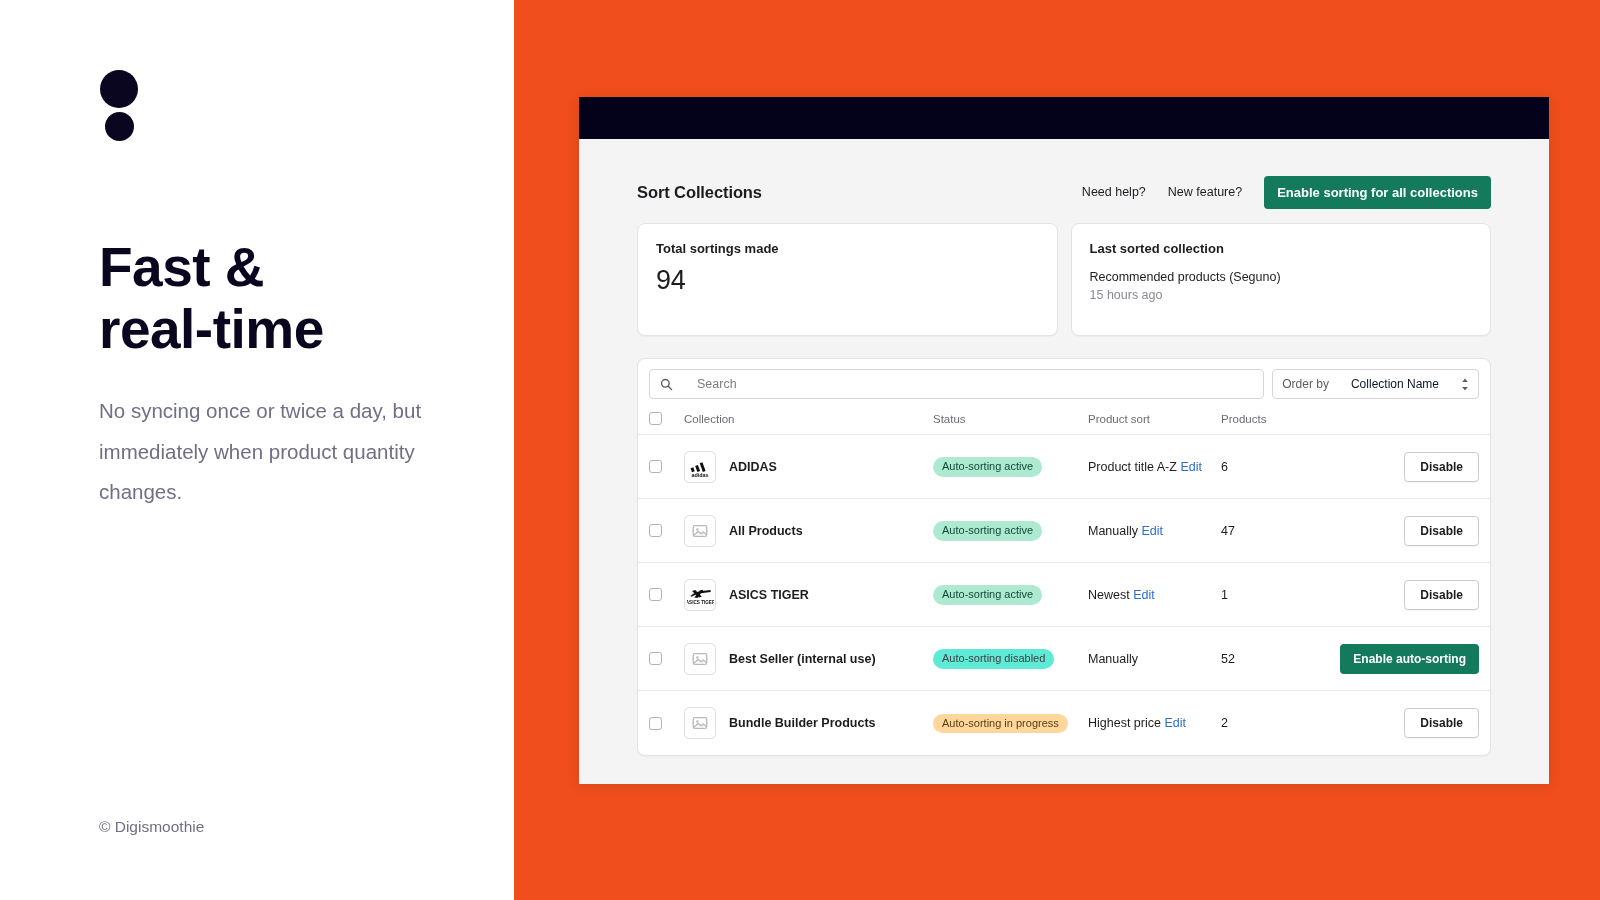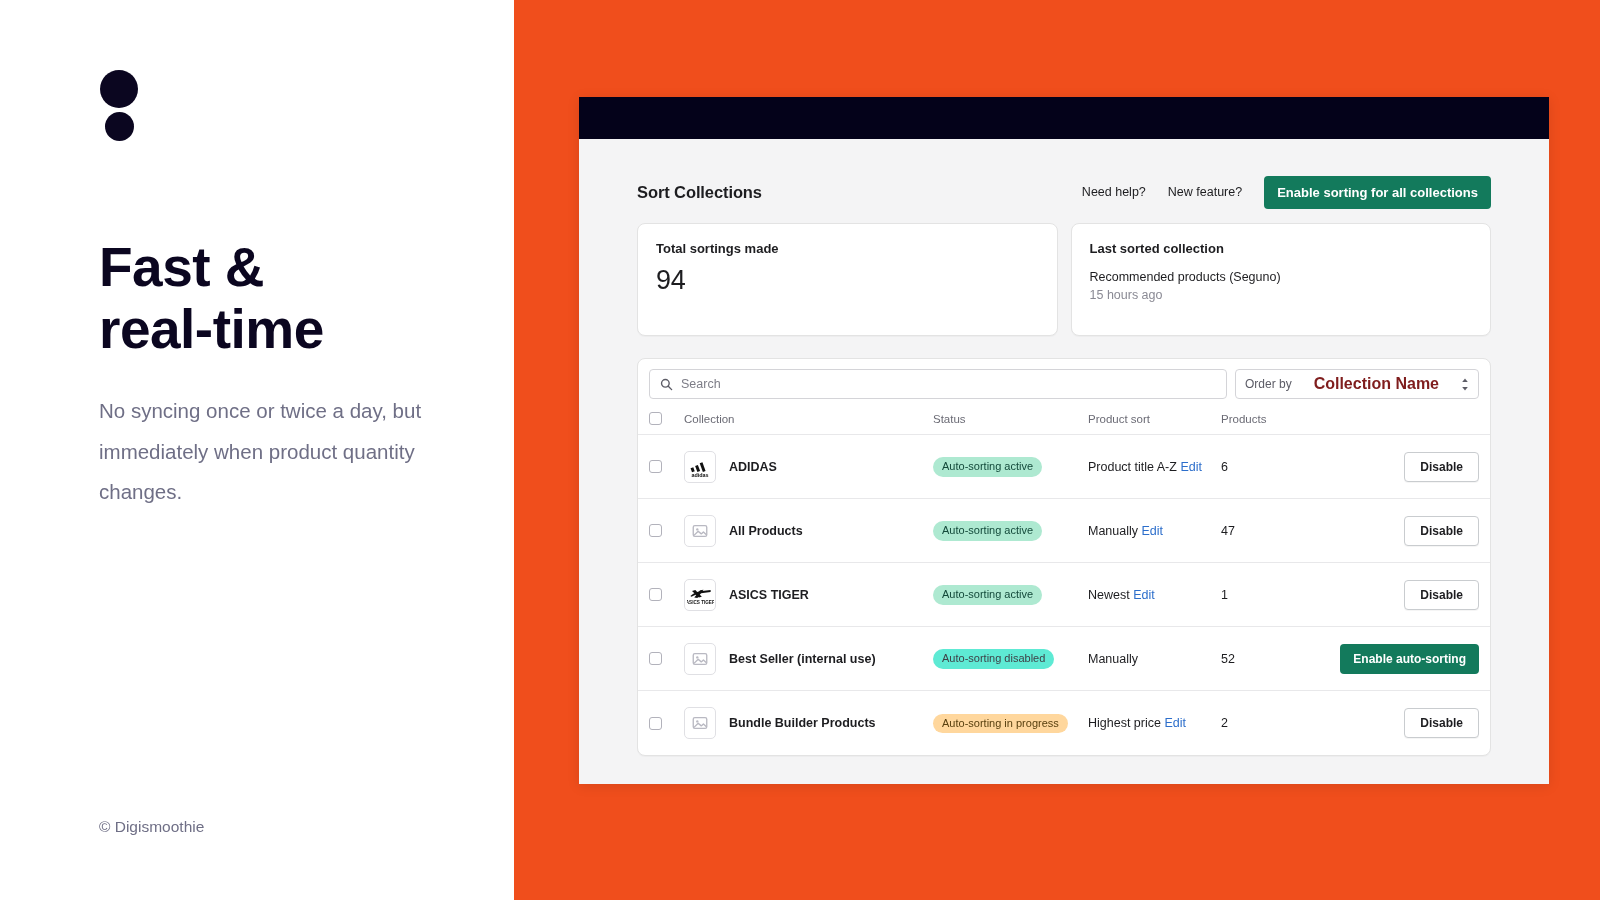--- a/index.html
+++ b/index.html
@@ -180,21 +180,21 @@
   .filter-row {
     display: flex;
     gap: 8px;
     padding: 10px 11px;
     align-items: center;
   }
   .search-box {
     flex: 1 1 auto;
     display: flex;
     align-items: center;
-    gap: 8px;
+    gap: 24px;
     border: 1px solid #d4d4d8;
     border-radius: 4px;
     height: 30px;
     padding: 0 10px;
     background: #ffffff;
   }
   .search-box input {
     border: none;
     outline: none;
     font-size: 12.5px;
@@ -210,21 +210,21 @@
     gap: 22px;
     border: 1px solid #d4d4d8;
     border-radius: 4px;
     height: 30px;
     padding: 0 9px;
     background: #ffffff;
     cursor: pointer;
     white-space: nowrap;
   }
   .sort-select .sort-prefix { font-size: 12px; color: #5c5c66; }
-  .sort-select .sort-value { font-size: 16px; color: #7f1d1d; font-weight: 700; }
+  .sort-select .sort-value { font-size: 12px; color: #0f172a; font-weight: 400; }
   .sort-select .updown { font-size: 11px; color: #5c5c66; line-height: 1; }
 
   
   .tbl-head {
     display: flex;
     align-items: center;
     padding: 3px 11px 9px 11px;
     border-bottom: 1px solid #e8e8ea;
   }
   .tbl-head .th {

